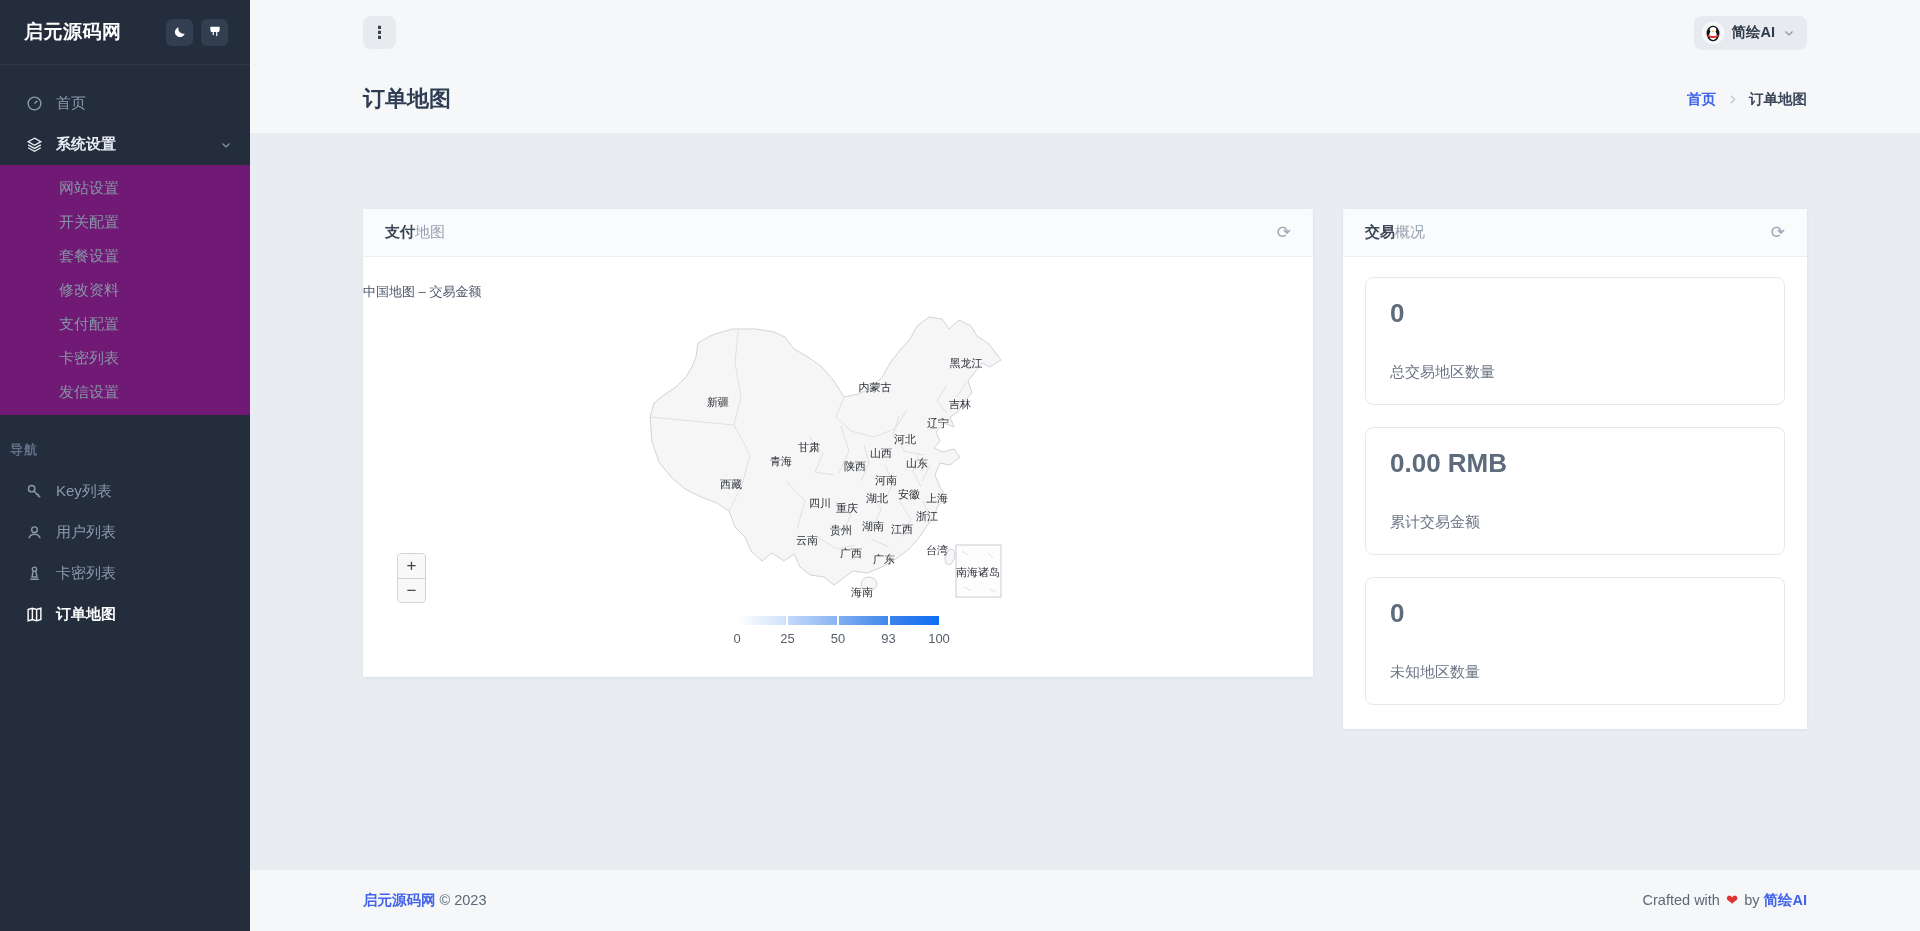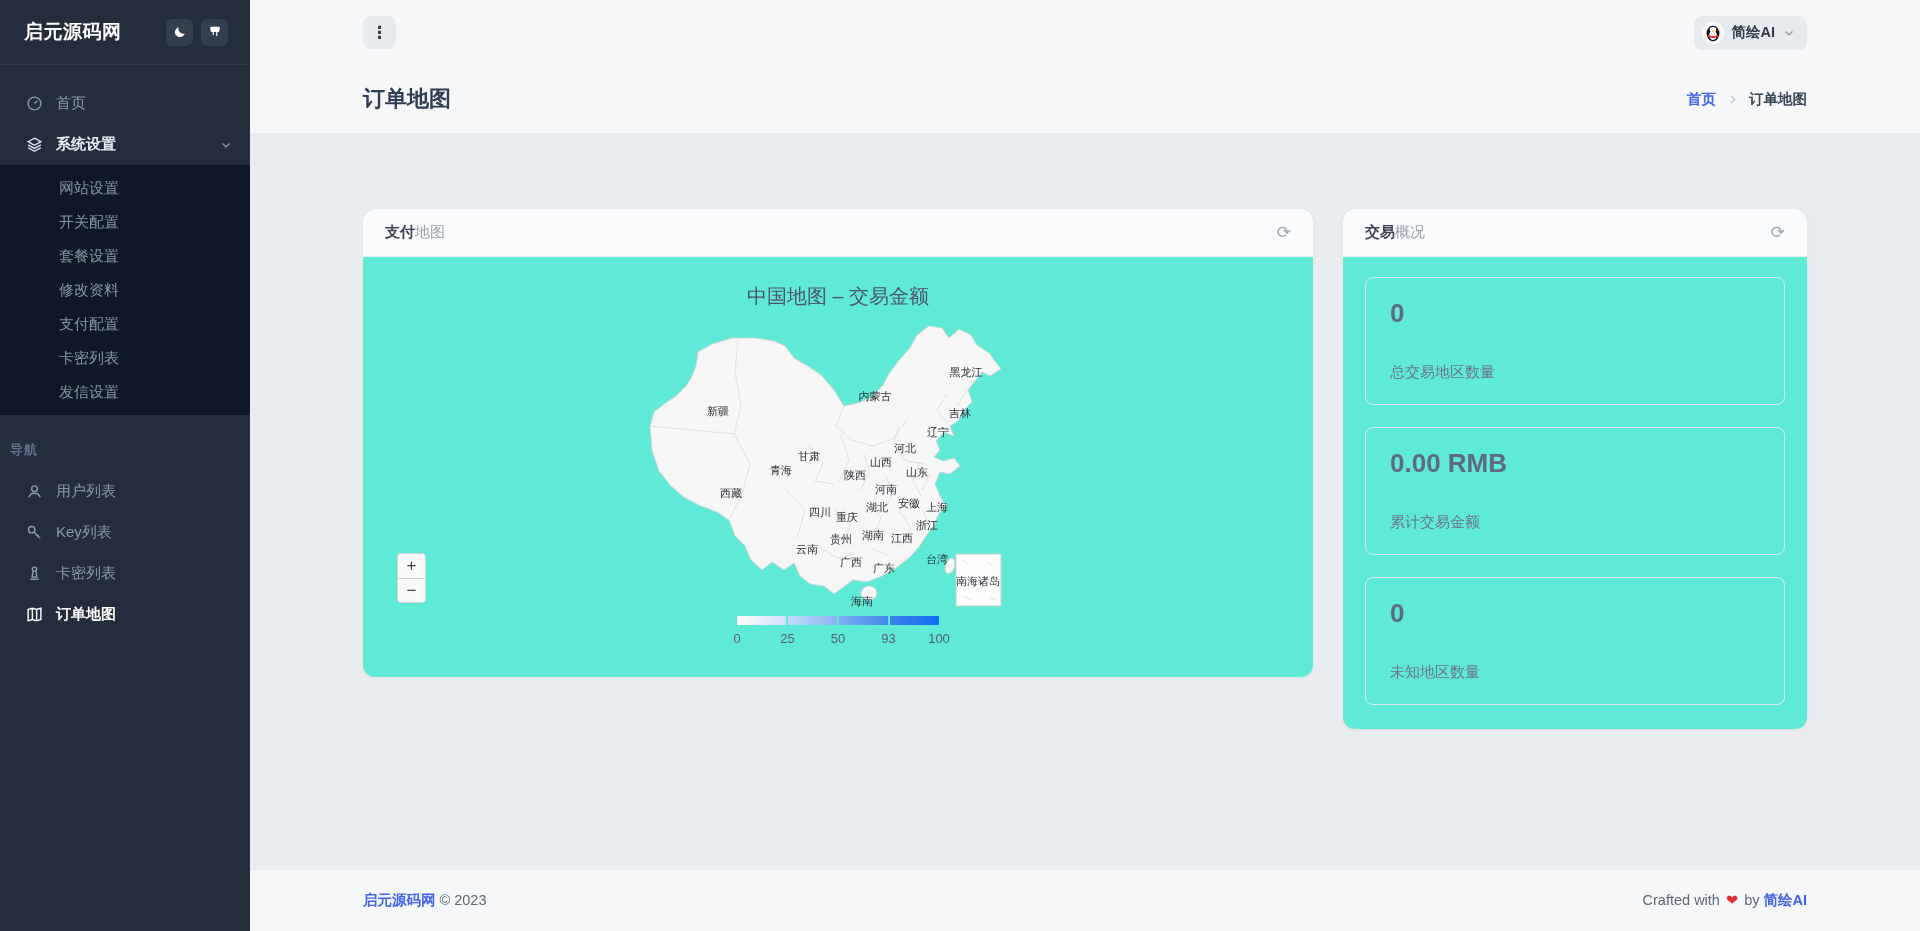--- a/index.html
+++ b/index.html
@@ -14,46 +14,46 @@
   .logo { color:#fff; font-size:19px; font-weight:700; letter-spacing:.5px; }
   .logo-actions { display:flex; gap:8px; }
   .icon-btn { width:27px; height:27px; background:#323f50; border-radius:6px; display:flex; align-items:center; justify-content:center; cursor:pointer; }
   .icon-btn svg { display:block; }
   .menu { padding-top:18px; }
   .menu-item { height:41px; display:flex; align-items:center; gap:13px; padding:0 18px 0 26px; color:#8c99ab; font-size:15px; cursor:pointer; }
   .menu-item .mi-label { flex:1; }
   .menu-item.parent-open { color:#e8edf3; font-weight:700; }
   .menu-item.active { color:#ffffff; font-weight:700; }
   .menu-item svg { flex:0 0 auto; }
-  .submenu { background:#0f172a; padding:6px 0; }
+  .submenu { background:#701a75; padding:6px 0; }
   .submenu-item { height:34px; display:flex; align-items:center; padding-left:59px; color:#8794a6; font-size:15px; cursor:pointer; }
   .section-label { margin-top:26px; padding:0 10px 12px; color:#64738a; font-size:13px; font-weight:700; letter-spacing:1px; }
   
   .main { position:absolute; left:250px; top:0; width:1670px; height:931px; display:flex; flex-direction:column; }
   .topbar { height:65px; background:#f5f7f9; display:flex; align-items:center; justify-content:space-between; padding:0 113px; }
   .kebab-btn { width:33px; height:33px; background:#e7ebf0; border-radius:8px; display:flex; align-items:center; justify-content:center; font-size:17px; color:#39434f; font-weight:700; cursor:pointer; }
   .user-chip { height:34px; background:#e7ebf0; border-radius:8px; display:flex; align-items:center; gap:8px; padding:0 12px 0 8px; cursor:pointer; }
   .user-name { font-size:14.5px; font-weight:700; color:#2f3a48; }
   .titleband { height:68px; background:#f5f7f9; display:flex; align-items:center; justify-content:space-between; padding:0 113px; }
   .page-title { font-size:22px; font-weight:700; color:#2e3d54; }
   .breadcrumb { display:flex; align-items:center; gap:10px; font-size:14.5px; }
   .crumb-link { color:#4263eb; font-weight:700; cursor:pointer; }
   .crumb-current { color:#3b4758; font-weight:700; }
   .content { flex:1; background:#e9edf2; padding:76px 113px 0; }
   .cards { display:flex; gap:30px; align-items:flex-start; }
-  .card { background:#5eead4; border-radius:12px; box-shadow:0 1px 3px rgba(25,39,62,.07); overflow:hidden; }
+  .card { background:#ffffff; border-radius:0; box-shadow:0 1px 3px rgba(25,39,62,.07); overflow:hidden; }
   .card-header { height:48px; background:#fafbfc; border-bottom:1px solid #edf0f3; display:flex; align-items:center; justify-content:space-between; padding:0 22px; }
   .card-title { font-size:15px; }
   .ct-bold { font-weight:700; color:#3a4656; }
   .ct-light { color:#97a1b0; }
   .refresh { color:#9aa4b2; font-size:17px; cursor:pointer; line-height:1; }
   
   .map-card { width:950px; height:468px; }
   .map-body { position:relative; height:420px; }
-  .map-chart-title { text-align:center; padding-top:26px; font-size:20px; color:#4b5668; }
+  .map-chart-title { padding-top:26px; font-size:13px; color:#4b5668; }
   .china-svg { display:block; margin:4px auto 0; }
   .map-outline { fill:#f6f6f6; stroke:#cfd4da; stroke-width:1; }
   .map-inner { fill:none; stroke:#dde1e6; stroke-width:1; }
   .map-island { fill:#f6f6f6; stroke:#cfd4da; stroke-width:1; }
   .map-inset { fill:#fdfdfd; stroke:#c8cdd3; stroke-width:1; }
   .map-label { font-size:11px; fill:#2b2f36; text-anchor:middle; font-family:"Liberation Sans","DejaVu Sans",sans-serif; }
   .zoom-ctl { position:absolute; left:34px; top:296px; width:29px; border:1px solid #cfd3d8; border-radius:4px; background:#f8f8f8; overflow:hidden; }
   .zoom-btn { height:24px; display:flex; align-items:center; justify-content:center; font-size:17px; color:#3e444c; cursor:pointer; background:#f8f8f8; }
   .zoom-btn + .zoom-btn { border-top:1px solid #cfd3d8; }
   .legend { position:absolute; left:50%; transform:translateX(-50%); bottom:30px; width:202px; }
@@ -121,31 +121,31 @@
       <div class="submenu-item">开关配置</div>
       <div class="submenu-item">套餐设置</div>
       <div class="submenu-item">修改资料</div>
       <div class="submenu-item">支付配置</div>
       <div class="submenu-item">卡密列表</div>
       <div class="submenu-item">发信设置</div>
     </div>
     <div class="section-label">导航</div>
     <div class="menu-item">
       <svg width="17" height="17" viewBox="0 0 24 24">
+          <circle cx="8" cy="8" r="4.5" fill="none" stroke="#8c99ab" stroke-width="2"></circle>
+          <path d="M11.5 11.5L20 20m-3-1v-3h-3" fill="none" stroke="#8c99ab" stroke-width="2"></path>
+        </svg>
+      <span class="mi-label">Key列表</span>
+    </div>
+    <div class="menu-item">
+      <svg width="17" height="17" viewBox="0 0 24 24">
           <circle cx="12" cy="8" r="4" fill="none" stroke="#8c99ab" stroke-width="2"></circle>
           <path d="M4 20c1.5-4 5-5.5 8-5.5s6.5 1.5 8 5.5" fill="none" stroke="#8c99ab" stroke-width="2"></path>
         </svg>
       <span class="mi-label">用户列表</span>
-    </div>
-    <div class="menu-item">
-      <svg width="17" height="17" viewBox="0 0 24 24">
-          <circle cx="8" cy="8" r="4.5" fill="none" stroke="#8c99ab" stroke-width="2"></circle>
-          <path d="M11.5 11.5L20 20m-3-1v-3h-3" fill="none" stroke="#8c99ab" stroke-width="2"></path>
-        </svg>
-      <span class="mi-label">Key列表</span>
     </div>
     <div class="menu-item">
       <svg width="17" height="17" viewBox="0 0 24 24">
           <circle cx="12" cy="6" r="3" fill="none" stroke="#8c99ab" stroke-width="2"></circle>
           <path d="M10 9l-1.5 8h7L14 9M6 20h12" fill="none" stroke="#8c99ab" stroke-width="2"></path>
         </svg>
       <span class="mi-label">卡密列表</span>
     </div>
     <div class="menu-item active">
       <svg width="17" height="17" viewBox="0 0 24 24">

